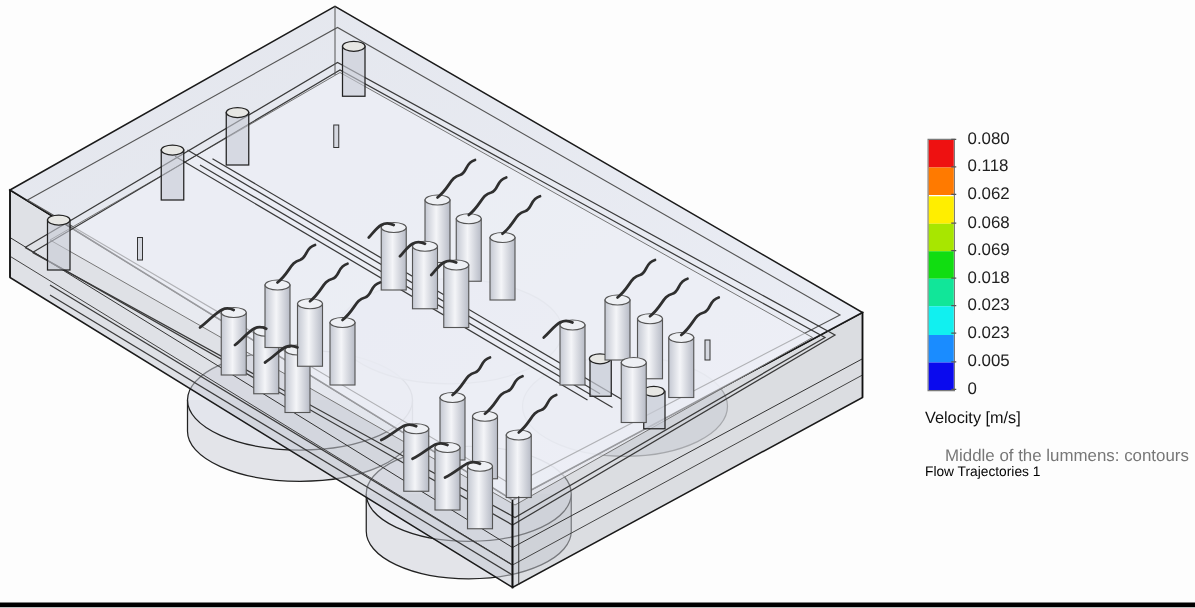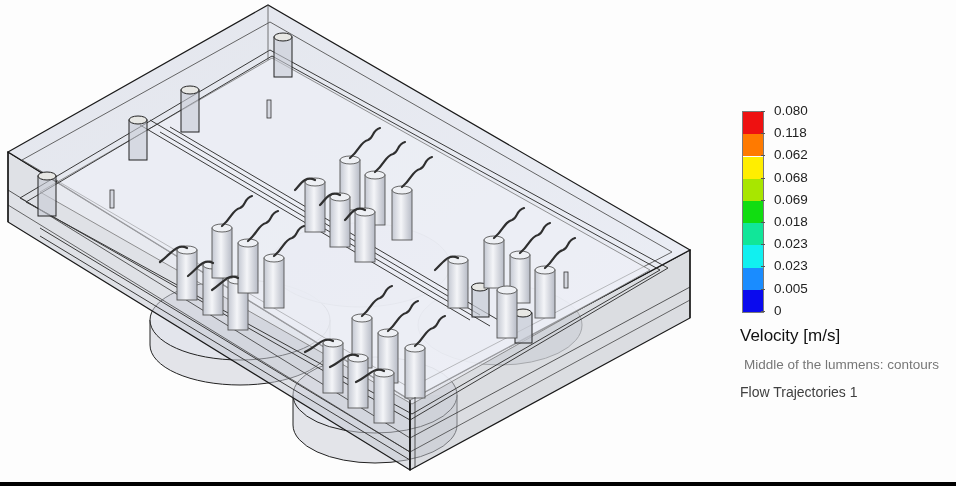--- a/index.html
+++ b/index.html
@@ -6,23 +6,23 @@
   body { width:956px; height:486px; position:relative; overflow:hidden;
          font-family:"Liberation Sans", sans-serif; }
   #viewport { position:absolute; left:0; top:0; width:956px; height:482px; background:#fdfdfd; }
   #model-svg { position:absolute; left:0; top:0; }
   #bottom-rule { position:absolute; left:0; top:482px; width:956px; height:4px; background:#000; }
   #legend { position:absolute; left:740px; top:108px; width:216px; height:290px; }
   #colorbar { position:absolute; left:2px; top:3px; width:20px; height:200px; border:1px solid #7a7a7a; box-sizing:content-box; }
   .band { position:absolute; left:0; width:20px; }
   .tick { position:absolute; left:21px; width:4px; height:1px; background:#555; }
   .ticklabel { position:absolute; left:34px; font-size:13.5px; color:#222; line-height:14px; transform:translateY(-7px); }
-  #quantity { position:absolute; left:0; top:218px; font-size:17px; color:#111; }
-  #plot-name { position:absolute; left:4px; top:249px; font-size:13.5px; color:#777; white-space:nowrap;text-align:right; }
-  #traj-name { position:absolute; left:0; top:276px; font-size:14px; color:#404040; white-space:nowrap; }
+  #quantity { position:absolute; left:0; top:218px; font-size:13px; color:#111; }
+  #plot-name { position:absolute; left:16px; top:249px; font-size:13.5px; color:#777; white-space:nowrap;text-align:right; }
+  #traj-name { position:absolute; left:0; top:264px; font-size:11px; color:#000000; white-space:nowrap; }
 </style>
 </head>
 <body>
 
 <div id="viewport">
   <svg id="model-svg" width="720" height="482" viewBox="0 0 720 482">
     <defs>
       <linearGradient id="topface" x1="0" y1="0" x2="1" y2="1">
         <stop offset="0" stop-color="#dfe2ea"></stop>
         <stop offset="1" stop-color="#e8ebf4"></stop>

